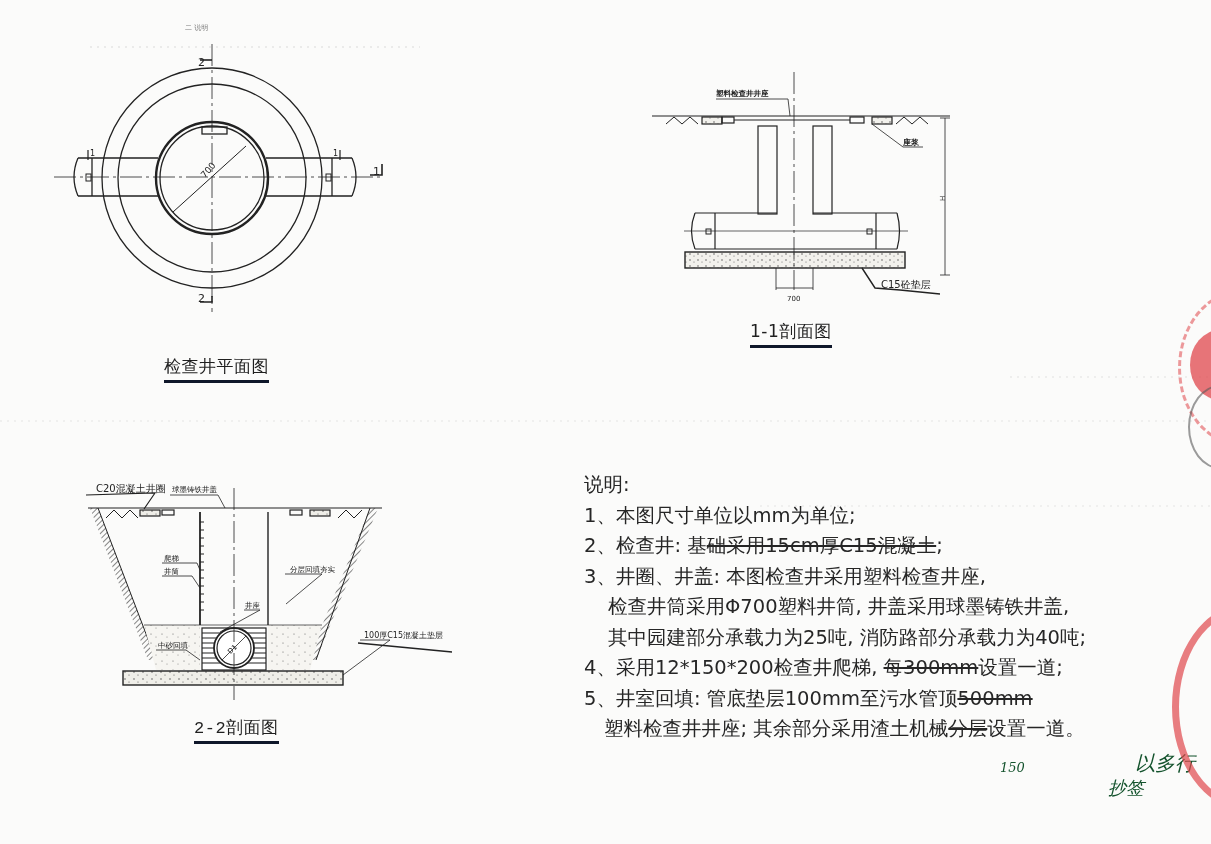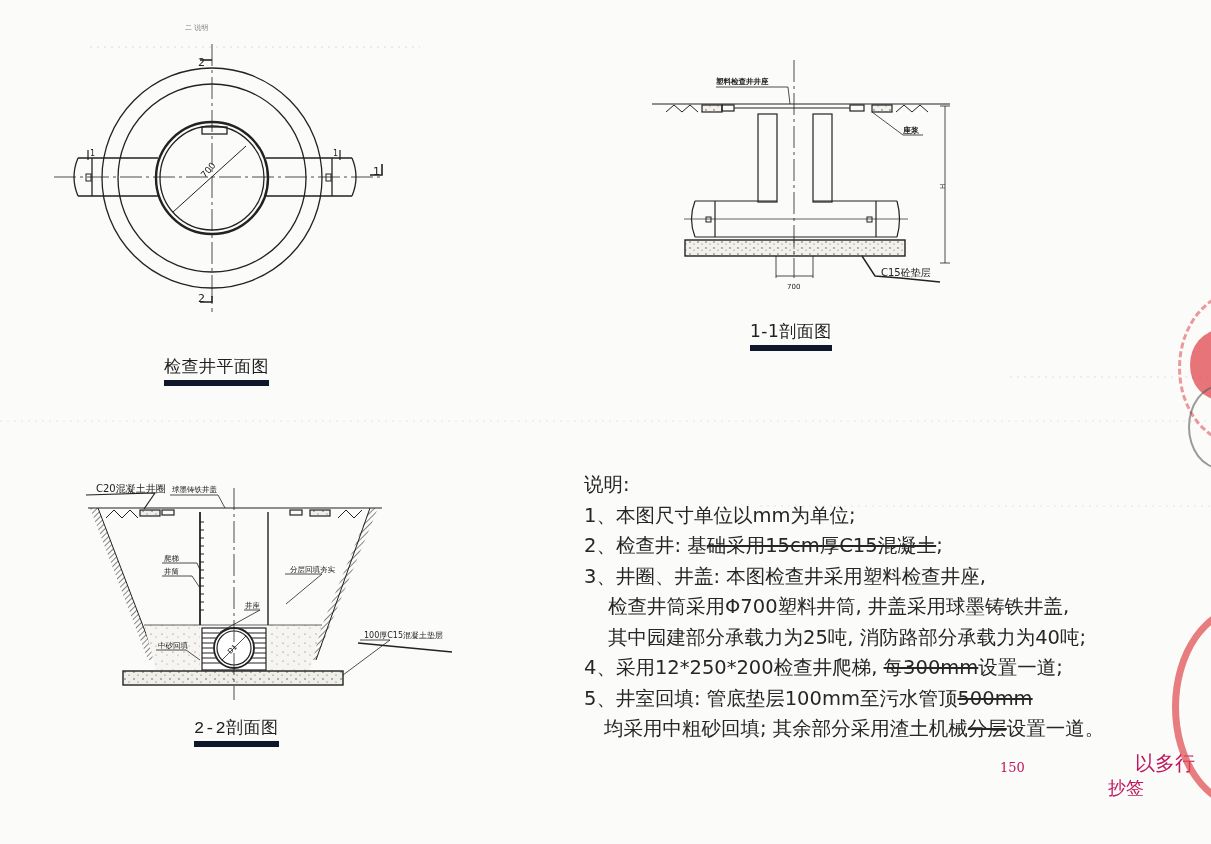--- a/index.html
+++ b/index.html
@@ -6,36 +6,36 @@
     body {
       width: 1211px; height: 844px; overflow: hidden;
       background: #fbfbfa; position: relative;
       font-family: "DejaVu Serif", "Liberation Serif", serif;
       color: #1f1f1f;
     }
     .abs { position: absolute; }
     svg text { font-family: "DejaVu Sans", "Liberation Sans", sans-serif; fill: #222; }
     .title {
       position: absolute; font-size: 17px; letter-spacing: 0.5px;
-      border-bottom: 6px solid #0f172a; padding-bottom: 2px; white-space: nowrap;
+      border-bottom: 3px solid #0f172a; padding-bottom: 2px; white-space: nowrap;
       font-family: "DejaVu Sans", "Liberation Sans", sans-serif;
       text-align: center;
     }
     .notes {
       position: absolute; left: 584px; top: 470px; width: 640px;
       font-family: "DejaVu Sans", "Liberation Sans", sans-serif;
       font-size: 19.5px; line-height: 30.5px; color: #262626; white-space: nowrap;
     }
     .note-line { display: block; }
     .indent1 { padding-left: 24px; }
     .indent2 { padding-left: 20px; }
     .strike { text-decoration: line-through; text-decoration-thickness: 2px; }
     .hand {
-      position: absolute; font-family: "DejaVu Serif", serif; 
-      color: #be185d; font-size: 22px; white-space: nowrap;
+      position: absolute; font-family: "DejaVu Serif", serif; font-style: italic;
+      color: #14532d; font-size: 22px; white-space: nowrap;
     }
     .stamp {
       position: absolute; border-radius: 50%;
     }
     .noise { position: absolute; background: repeating-linear-gradient(90deg, rgba(120,120,120,0.25) 0 2px, transparent 2px 7px); height: 2px; }
   </style>
 </head>
 <body>
 
 <div class="noise" style="left:90px;top:46px;width:330px;opacity:.5"></div>
@@ -80,21 +80,21 @@
     <text x="198" y="302" font-size="11">2</text>
     <text x="373" y="175" font-size="11">1</text>
     <text x="90" y="156" font-size="8">1</text>
     <text x="333" y="156" font-size="8">1</text>
     <text x="200" y="176" font-size="9" transform="rotate(-48 205 172)">700</text>
     <text x="185" y="30" font-size="7" fill="#999" opacity="0.6">二 说明</text>
   </svg>
 </div>
 <div class="title" style="left:164px;top:355px;">检查井平面图</div>
 
-<div class="abs" style="left:640px;top:60px;width:340px;height:260px;">
+<div class="abs" style="left:640px;top:72px;width:340px;height:260px;">
   <svg width="340" height="260" viewBox="0 0 340 260">
     <defs>
       <pattern id="grav" width="8" height="6" patternUnits="userSpaceOnUse">
         <rect width="8" height="6" fill="#f2f1ec"></rect>
         <circle cx="2" cy="2" r="0.7" fill="#444"></circle>
         <circle cx="6" cy="4" r="0.5" fill="#555"></circle>
       </pattern>
     </defs>
     <g stroke="#222" fill="none" stroke-width="1.2">
 
@@ -252,27 +252,27 @@
   <span class="note-line">
     <span>3、</span><span>井圈、井盖: 本图检查井采用塑料检查井座,</span>
   </span>
   <span class="note-line indent1">
     <span>检查井筒采用Φ700塑料井筒, 井盖采用球墨铸铁井盖,</span>
   </span>
   <span class="note-line indent1">
     <span>其中园建部分承载力为25吨, 消防路部分承载力为40吨;</span>
   </span>
   <span class="note-line">
-    <span>4、</span><span>采用12*250*200检查井爬梯, </span><span class="strike">每300mm</span><span>设置一道;</span>
+    <span>4、</span><span>采用12*150*200检查井爬梯, </span><span class="strike">每300mm</span><span>设置一道;</span>
   </span>
   <span class="note-line">
     <span>5、</span><span>井室回填: 管底垫层100mm至污水管顶</span><span class="strike">500mm</span>
   </span>
   <span class="note-line indent2">
-    <span>均采用中粗砂回填; 其余部分采用渣土机械</span><span class="strike">分层</span><span>设置一道。</span>
+    <span>塑料检查井井座; 其余部分采用渣土机械</span><span class="strike">分层</span><span>设置一道。</span>
   </span>
 </div>
 
 <div class="hand" style="left:1128px;top:750px;font-size:20px;margin-left:7px;">以多行</div>
 <div class="hand" style="left:1000px;top:760px;font-size:13px;">150</div>
 <div class="hand" style="left:1108px;top:776px;font-size:18px;">抄签</div>
 
 <div class="stamp" style="left:1178px;top:290px;width:120px;height:150px;border:3px dashed rgba(224,71,76,0.55);"></div>
 <div class="stamp" style="left:1190px;top:330px;width:60px;height:70px;background:rgba(224,71,76,0.75);"></div>
 <div class="stamp" style="left:1188px;top:385px;width:60px;height:80px;border:2px solid rgba(90,90,90,0.6);"></div>

